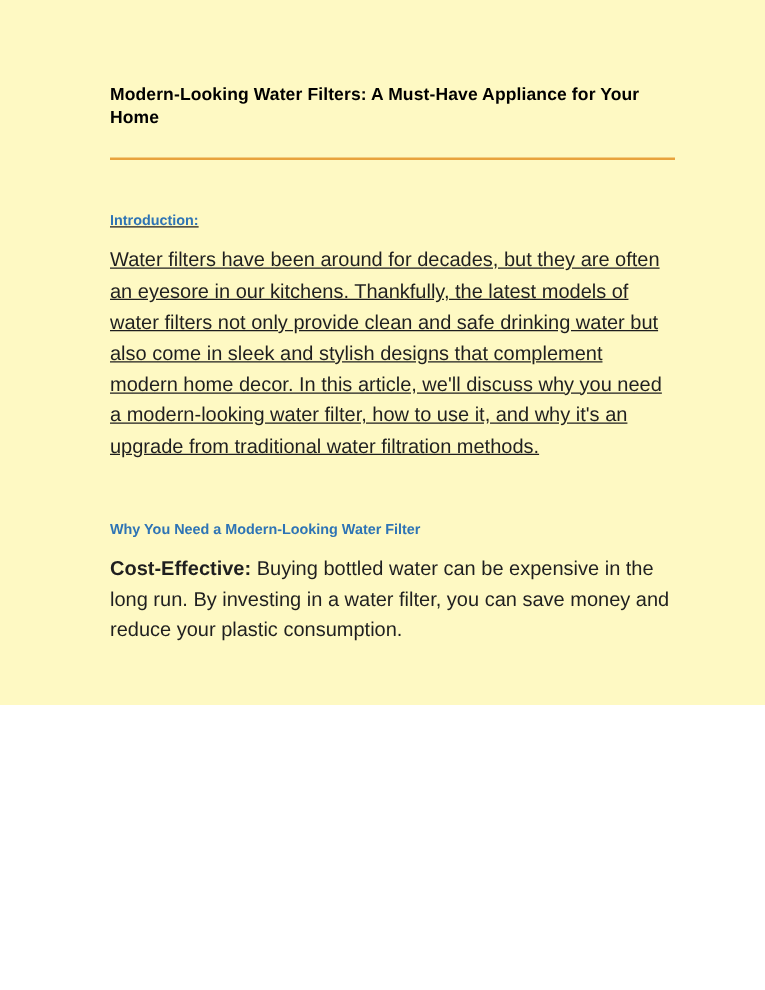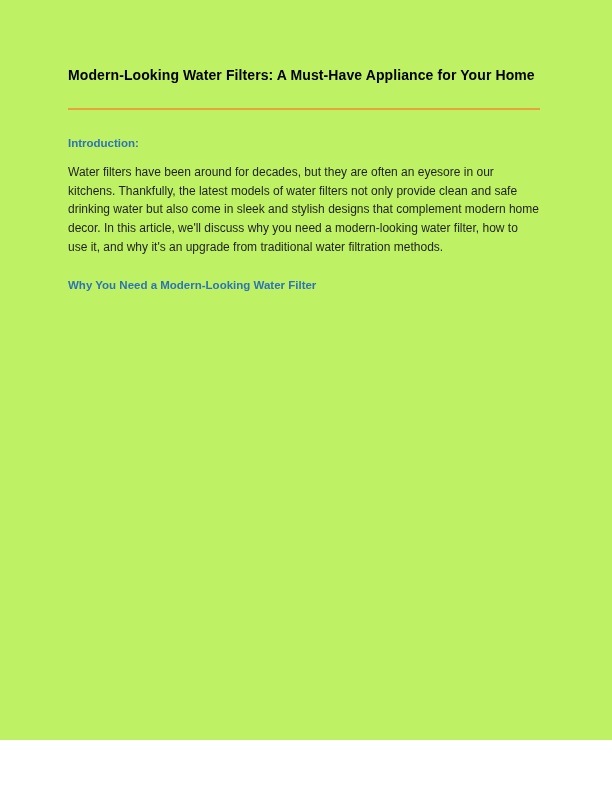--- a/index.html
+++ b/index.html
@@ -3,53 +3,53 @@
 <meta charset="utf-8">
 <style>
   :root{
     --heading-color:#2E74B5;
     --accent-color:#E8A33D;
     --body-color:#1f1f1f;
   }
   html,body{margin:0;padding:0;background:#ffffff;}
   .page{
     width:612px;
-    height:740px;
+    height:564px;
     box-sizing:border-box;
-    padding:66px 72px 40px 68px;
-    background:#bef264;
+    padding:66px 72px 40px 88px;
+    background:#fef9c3;
     font-family:"Liberation Sans", sans-serif;
     color:var(--body-color);
     overflow:hidden;
   }
   .doc-title{
     font-size:14px;
     font-weight:700;
     color:#000000;
     margin:0 0 24px 0;
     line-height:1.3;
     letter-spacing:0.1px;
   }
   .title-divider{
     border:none;
     border-top:2px solid var(--accent-color);
     margin:0 0 0 0;
     height:0;
   }
-  .section{margin-top:22px;}
-  .section:first-of-type{margin-top:26px;}
+  .section{margin-top:46px;}
+  .section:first-of-type{margin-top:42px;text-decoration:underline;}
   .section-heading{
     color:var(--heading-color);
     font-size:11.5px;
     font-weight:700;
     margin:0 0 12px 0;
     line-height:1.3;
   }
   .para{
-    font-size:12px;
+    font-size:16px;
     line-height:1.55;
     margin:0 0 11px 0;
     color:var(--body-color);
   }
   .para:last-child{margin-bottom:0;}
   .lead{font-weight:700;}
 </style>
 </head>
 <body>
 
@@ -58,20 +58,21 @@
   <h1 class="doc-title">Modern-Looking Water Filters: A Must-Have Appliance for Your Home</h1>
   <hr class="title-divider">
 
   <div class="section">
     <h2 class="section-heading">Introduction:</h2>
     <p class="para"><span>Water filters have been around for decades, but they are often an eyesore in our kitchens. Thankfully, the latest models of water filters not only provide clean and safe drinking water but also come in sleek and stylish designs that complement modern home decor. In this article, we'll discuss why you need a modern-looking water filter, how to use it, and why it's an upgrade from traditional water filtration methods.</span></p>
   </div>
 
   <div class="section">
     <h2 class="section-heading">Why You Need a Modern-Looking Water Filter</h2>
+    <p class="para"><b class="lead">Cost-Effective:</b><span> Buying bottled water can be expensive in the long run. By investing in a water filter, you can save money and reduce your plastic consumption.</span></p>
   </div>
 
   <div class="section">
   </div>
 
   <div class="section">
   </div>
 
 </div>
 

